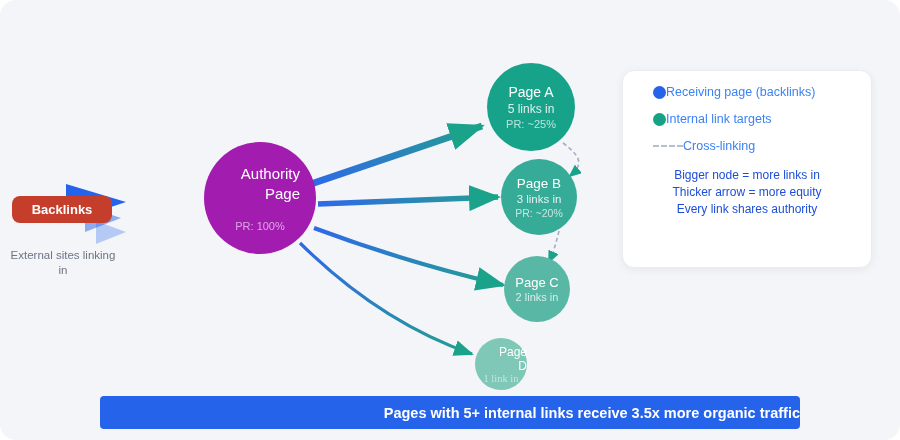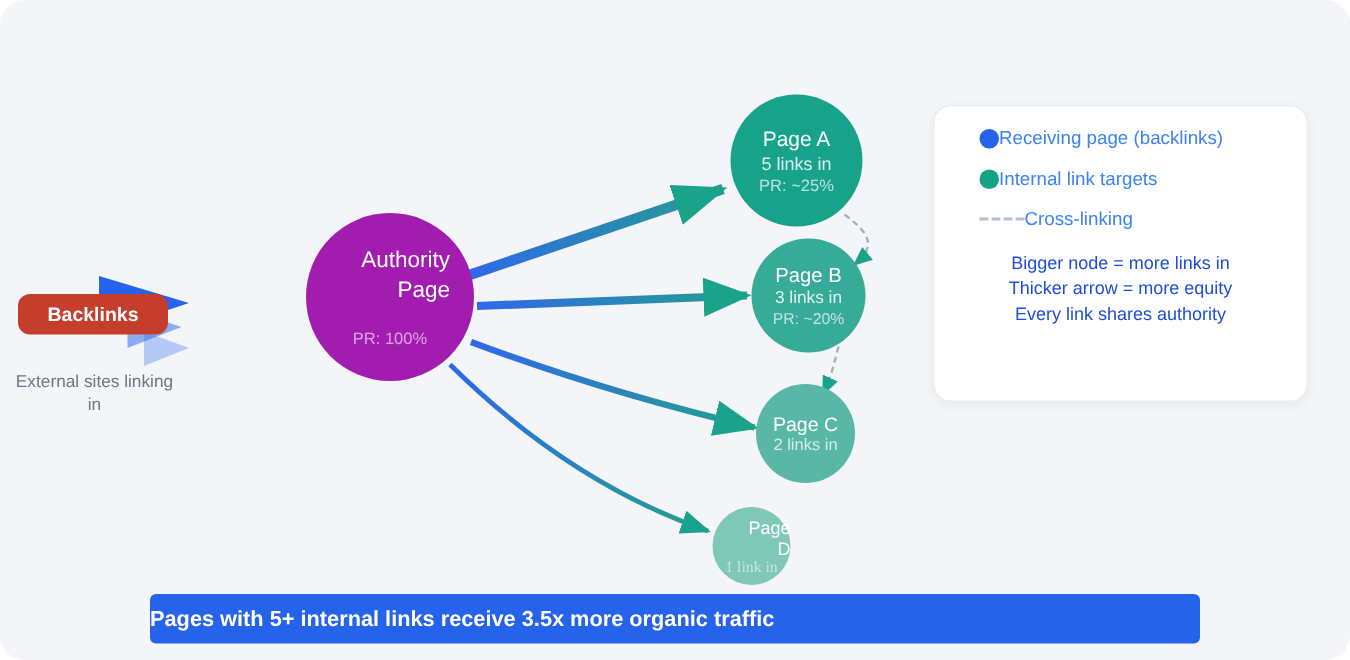--- a/index.html
+++ b/index.html
@@ -69,21 +69,21 @@
   .dot-teal{background:#17a286;}
   .legend-dash{width:30px;border-top:2px dashed #b4c0d0;flex:0 0 auto;}
   .legend-notes{
     margin-top:14px;text-align:center;font-size:12px;color:#1d4ed8;
     line-height:1.42;
   }
   
   .banner{
     position:absolute;left:100px;top:396px;width:700px;height:33px;
     background:#2563eb;border-radius:4px;color:#ffffff;font-size:14.5px;
-    font-weight:700;display:flex;align-items:center;justify-content:flex-start;
+    font-weight:700;display:flex;align-items:center;justify-content:flex-end;
   }
 </style>
 </head>
 <body>
 
 <div class="canvas">
 
 
   <svg class="arrow-layer" width="900" height="440" viewBox="0 0 900 440">
     <defs>

